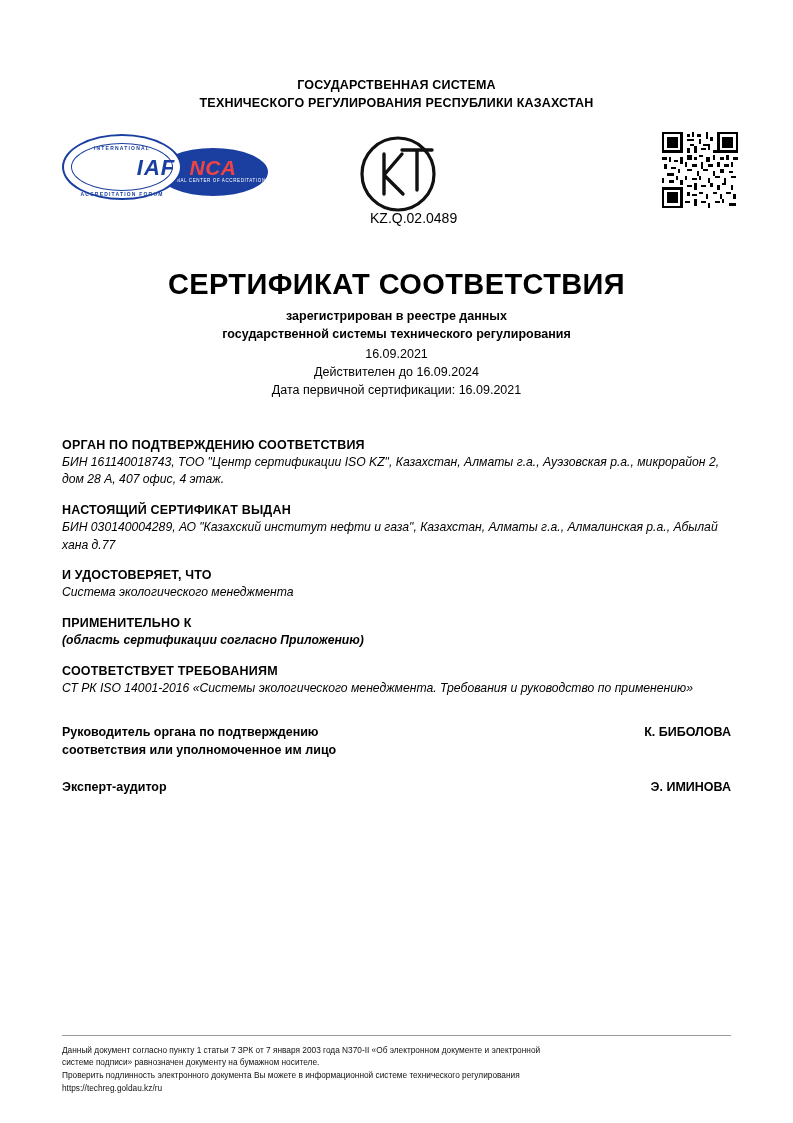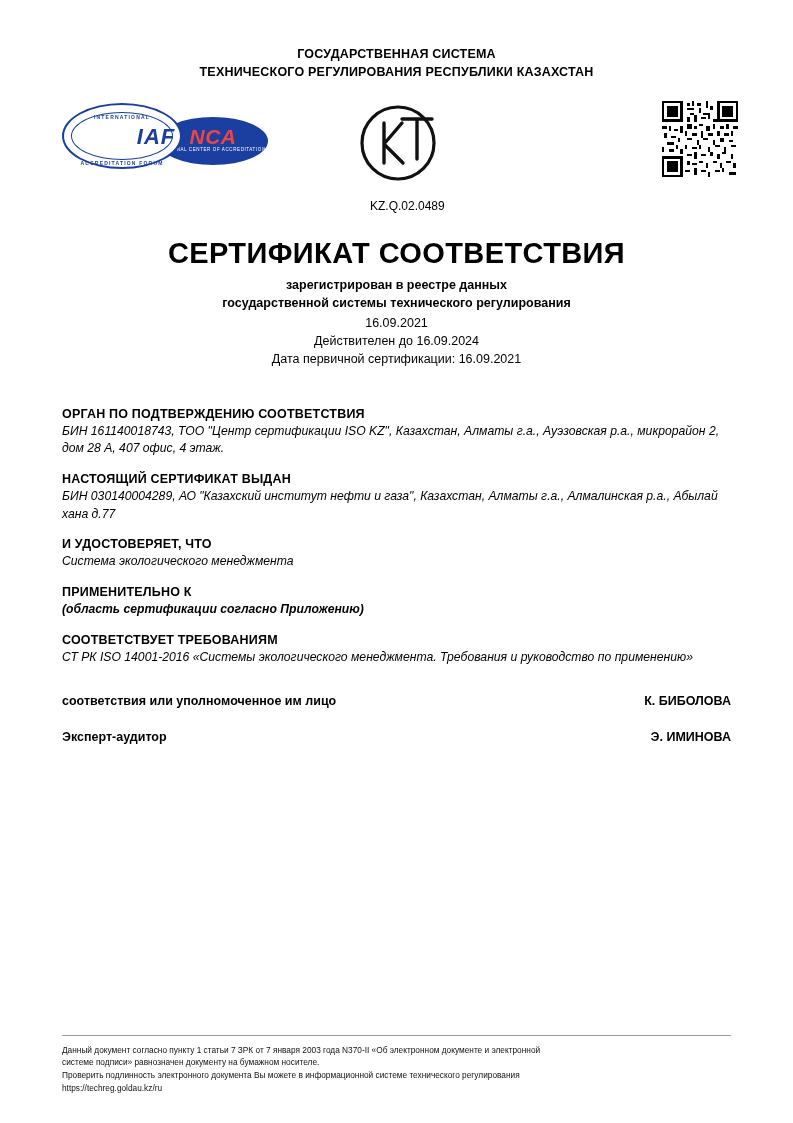--- a/index.html
+++ b/index.html
@@ -18,21 +18,21 @@
   .page {
     position: relative;
     width: 793px;
     height: 1123px;
     box-sizing: border-box;
   }
 
   
   .header {
     text-align: center;
-    padding-top: 45px;
+    padding-top: 76px;
     font-weight: bold;
     font-size: 12.5px;
     letter-spacing: 0.2px;
     line-height: 1.45;
   }
 
   
   .logos {
     position: relative;
     height: 95px;
@@ -142,22 +142,22 @@
   .qr {
     position: absolute;
     right: 55px;
     top: 2px;
     width: 76px;
     height: 76px;
   }
 
   .reg-number {
     margin-left: 185px;
-    margin-top: 20px;
-    font-size: 12px;
+    margin-top: 0;
+    font-size: 14px;
     color: #000;
   }
 
   
   .title-block {
     text-align: center;
     margin-top: 43px;
   }
   .cert-title {
     font-size: 29px;
@@ -397,20 +397,21 @@
     </div>
 
     <div class="sect">
       <div class="sect-head">СООТВЕТСТВУЕТ ТРЕБОВАНИЯМ</div>
       <div class="sect-body">СТ РК ISO 14001-2016 «Системы экологического менеджмента. Требования и руководство по применению»</div>
     </div>
 
     <div class="sign-block">
       <div class="sign-row">
         <div class="left">
+          <div>Руководитель органа по подтверждению</div>
           <div>соответствия или уполномоченное им лицо</div>
         </div>
         <div class="right">К. БИБОЛОВА</div>
       </div>
       <div class="sign-row second">
         <div class="left">
           <div>Эксперт-аудитор</div>
         </div>
         <div class="right">Э. ИМИНОВА</div>
       </div>

